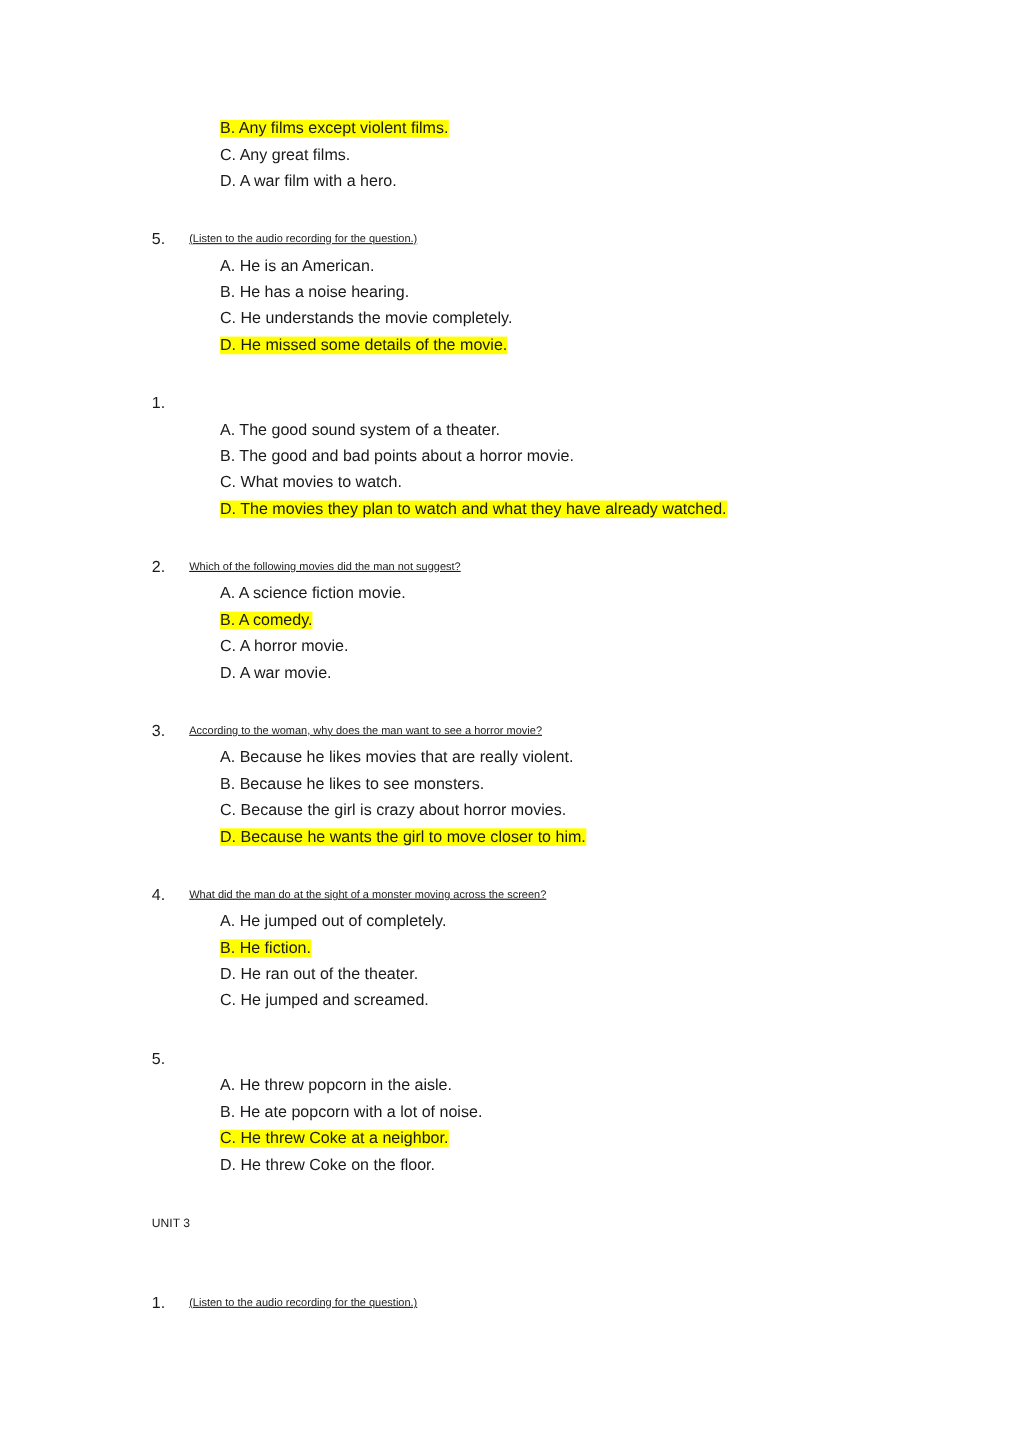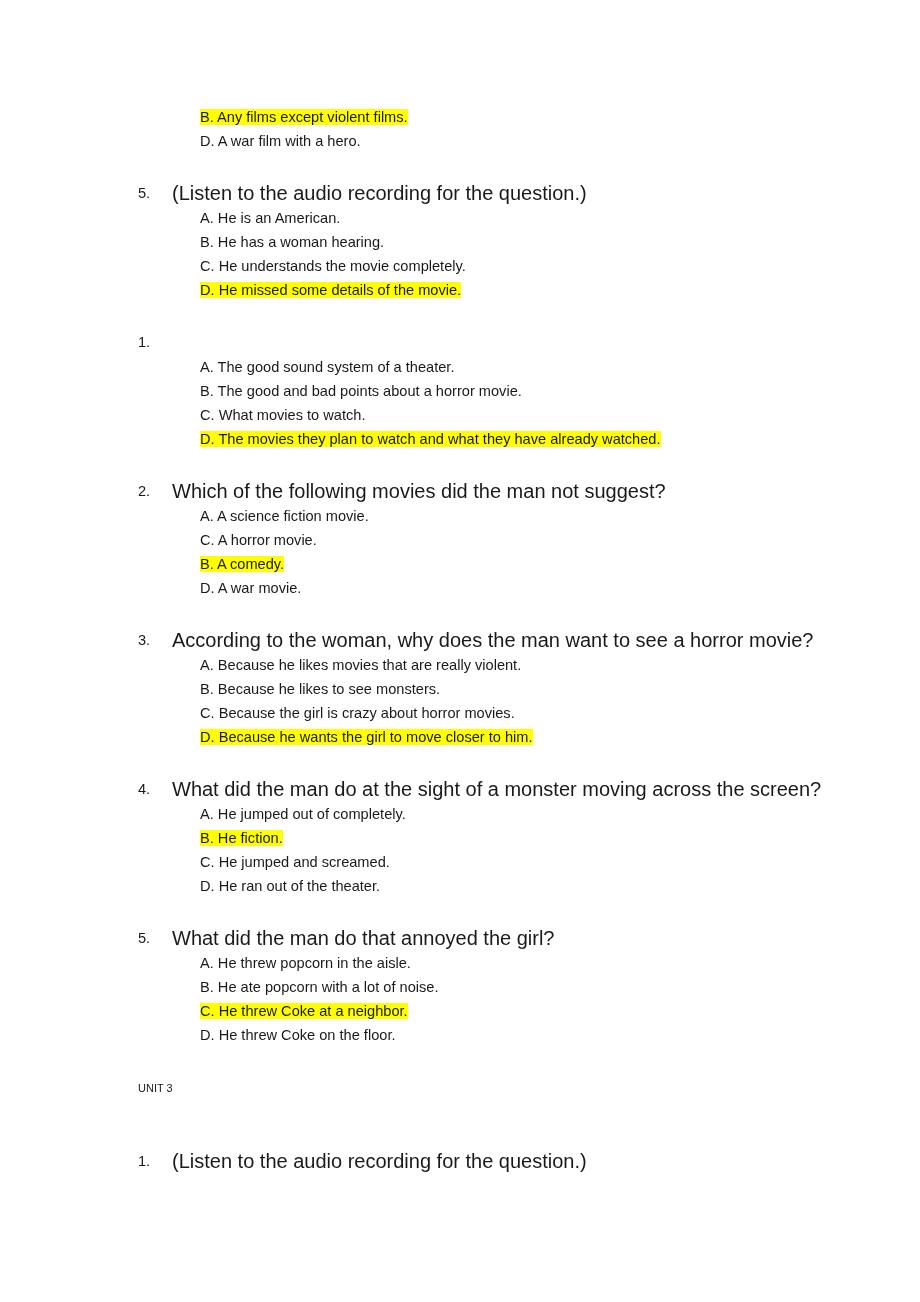--- a/index.html
+++ b/index.html
@@ -44,22 +44,23 @@
   }
 
   .q-num {
     width: 34px;
     flex: 0 0 34px;
     font-size: 14.6px;
     line-height: 24.2px;
   }
 
   .q-text {
-    font-size: 20px;
+    font-size: 10px;
     line-height: 24.2px;
+    text-decoration: underline;
   }
 
   
   .options {
     margin-top: 0;
   }
 
   .opt-line {
     padding-left: 62px;
     line-height: 24.2px;
@@ -91,70 +92,71 @@
 </style>
 </head>
 <body>
 
 <div class="page">
   <div class="doc-body">
     <div id="blocks-container">
         <div class="q-block">
           <div class="options">
             <div class="opt-line"><span class="opt-text hl">B. Any films except violent films.</span></div>
+            <div class="opt-line"><span class="opt-text">C. Any great films.</span></div>
             <div class="opt-line"><span class="opt-text">D. A war film with a hero.</span></div>
           </div>
         </div>
         <div class="q-block">
           <div class="q-line"><span class="q-num">5.</span><span class="q-text">(Listen to the audio recording for the question.)</span></div>
           <div class="options">
             <div class="opt-line"><span class="opt-text">A. He is an American.</span></div>
-            <div class="opt-line"><span class="opt-text">B. He has a woman hearing.</span></div>
+            <div class="opt-line"><span class="opt-text">B. He has a noise hearing.</span></div>
             <div class="opt-line"><span class="opt-text">C. He understands the movie completely.</span></div>
             <div class="opt-line"><span class="opt-text hl">D. He missed some details of the movie.</span></div>
           </div>
         </div>
         <div class="q-block">
           <div class="q-line"><span class="q-num">1.</span></div>
           <div class="options">
             <div class="opt-line"><span class="opt-text">A. The good sound system of a theater.</span></div>
             <div class="opt-line"><span class="opt-text">B. The good and bad points about a horror movie.</span></div>
             <div class="opt-line"><span class="opt-text">C. What movies to watch.</span></div>
             <div class="opt-line"><span class="opt-text hl">D. The movies they plan to watch and what they have already watched.</span></div>
           </div>
         </div>
         <div class="q-block">
           <div class="q-line"><span class="q-num">2.</span><span class="q-text">Which of the following movies did the man not suggest?</span></div>
           <div class="options">
             <div class="opt-line"><span class="opt-text">A. A science fiction movie.</span></div>
+            <div class="opt-line"><span class="opt-text hl">B. A comedy.</span></div>
             <div class="opt-line"><span class="opt-text">C. A horror movie.</span></div>
-            <div class="opt-line"><span class="opt-text hl">B. A comedy.</span></div>
             <div class="opt-line"><span class="opt-text">D. A war movie.</span></div>
           </div>
         </div>
         <div class="q-block">
           <div class="q-line"><span class="q-num">3.</span><span class="q-text">According to the woman, why does the man want to see a horror movie?</span></div>
           <div class="options">
             <div class="opt-line"><span class="opt-text">A. Because he likes movies that are really violent.</span></div>
             <div class="opt-line"><span class="opt-text">B. Because he likes to see monsters.</span></div>
             <div class="opt-line"><span class="opt-text">C. Because the girl is crazy about horror movies.</span></div>
             <div class="opt-line"><span class="opt-text hl">D. Because he wants the girl to move closer to him.</span></div>
           </div>
         </div>
         <div class="q-block">
           <div class="q-line"><span class="q-num">4.</span><span class="q-text">What did the man do at the sight of a monster moving across the screen?</span></div>
           <div class="options">
             <div class="opt-line"><span class="opt-text">A. He jumped out of completely.</span></div>
             <div class="opt-line"><span class="opt-text hl">B. He fiction.</span></div>
+            <div class="opt-line"><span class="opt-text">D. He ran out of the theater.</span></div>
             <div class="opt-line"><span class="opt-text">C. He jumped and screamed.</span></div>
-            <div class="opt-line"><span class="opt-text">D. He ran out of the theater.</span></div>
           </div>
         </div>
         <div class="q-block">
-          <div class="q-line"><span class="q-num">5.</span><span class="q-text">What did the man do that annoyed the girl?</span></div>
+          <div class="q-line"><span class="q-num">5.</span></div>
           <div class="options">
             <div class="opt-line"><span class="opt-text">A. He threw popcorn in the aisle.</span></div>
             <div class="opt-line"><span class="opt-text">B. He ate popcorn with a lot of noise.</span></div>
             <div class="opt-line"><span class="opt-text hl">C. He threw Coke at a neighbor.</span></div>
             <div class="opt-line"><span class="opt-text">D. He threw Coke on the floor.</span></div>
           </div>
         </div>
       </div>
 
     <div class="unit-heading">UNIT 3</div>

